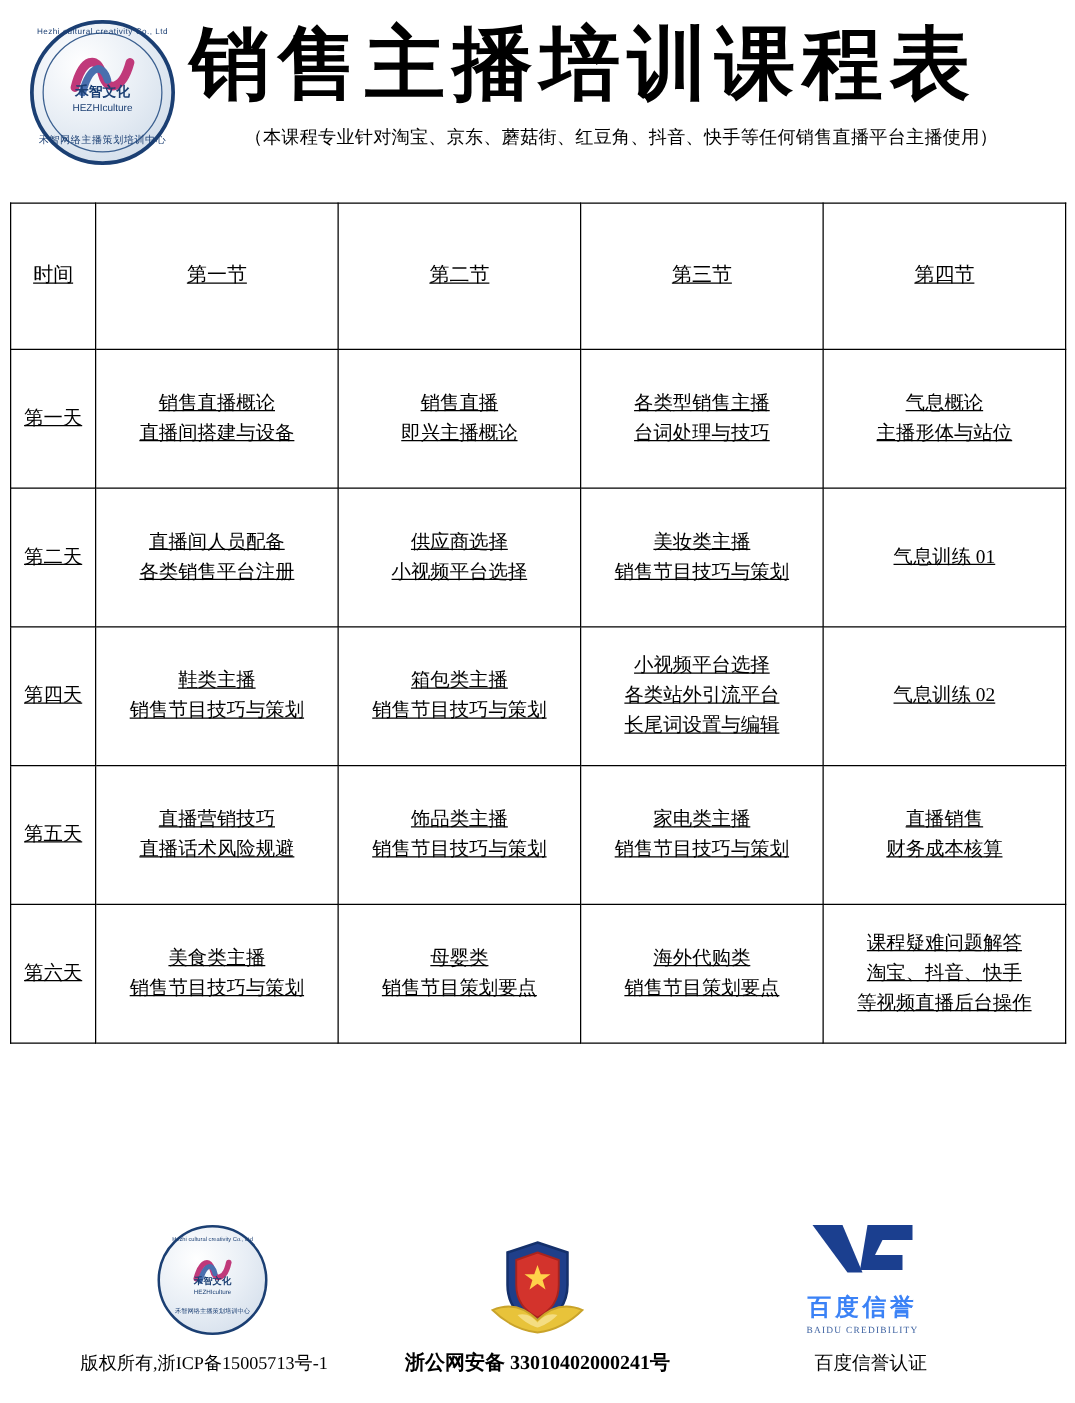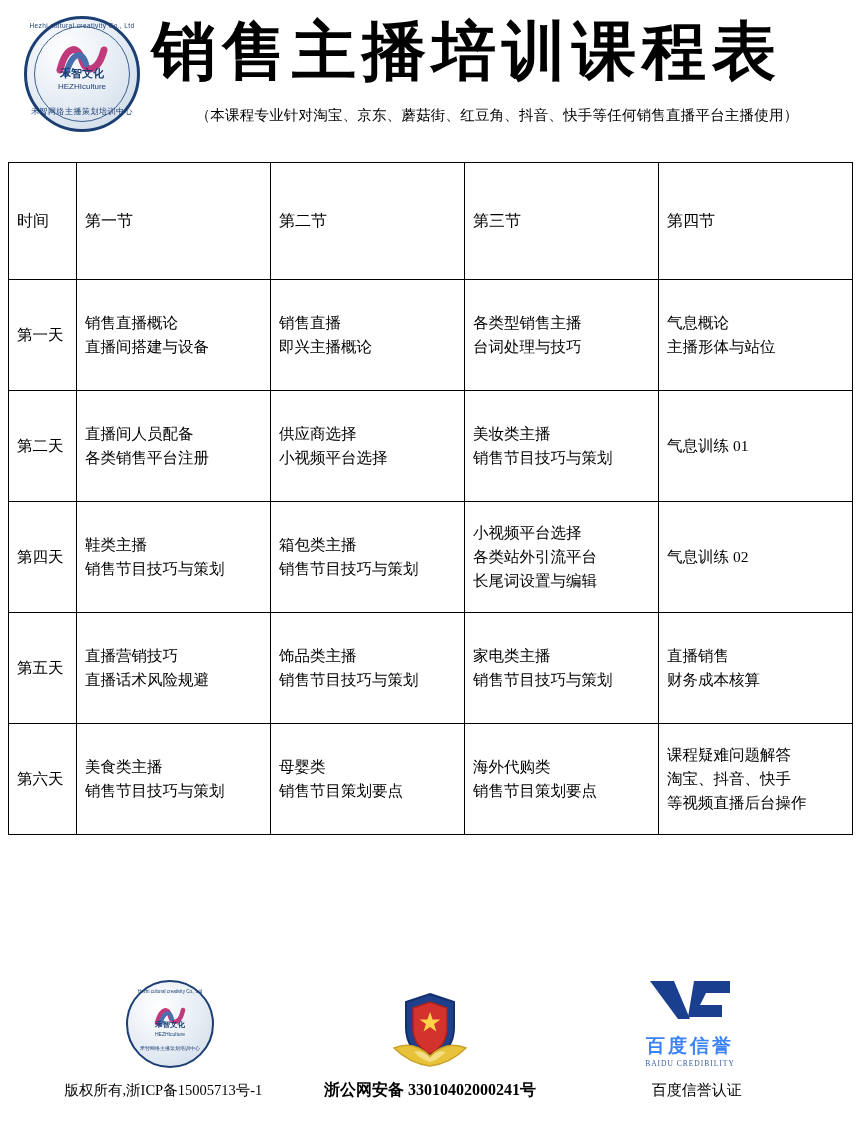--- a/index.html
+++ b/index.html
@@ -110,44 +110,45 @@
     font-weight: bold;
     letter-spacing: 6px;
     line-height: 1.25;
     text-align: left;
     white-space: nowrap;
     font-family: "Liberation Serif", "DejaVu Serif", serif;
   }
   .sub-title {
     font-size: 14.5px;
     text-align: center;
-    margin-top: 14px;
+    margin-top: 8px;
     letter-spacing: .2px;
   }
 
   
   .table-wrap {
     padding: 22px 8px 0 8px;
   }
   table.schedule {
     width: 844px;
     border-collapse: collapse;
     table-layout: fixed;
     margin: 0 auto;
   }
   table.schedule td,
   table.schedule th {
     border: 1px solid #000;
-    text-align: left;
+    text-align: center;
     vertical-align: middle;
     font-size: 15.5px;
     line-height: 1.55;
-    padding: 6px 8px;
+    padding: 6px 0;
     font-weight: normal;
     font-family: "Liberation Serif", "DejaVu Serif", serif;
+    text-decoration: underline;
   }
   col.c-time { width: 68px; }
   col.c-sec  { width: 194px; }
   tr.head-row td { height: 104px; font-size: 16px; }
   tr.body-row td { height: 98px; }
   tr.body-row td.time-cell { font-size: 15.5px; }
   .cell-line { display: block; }
 
   
   .footer {

